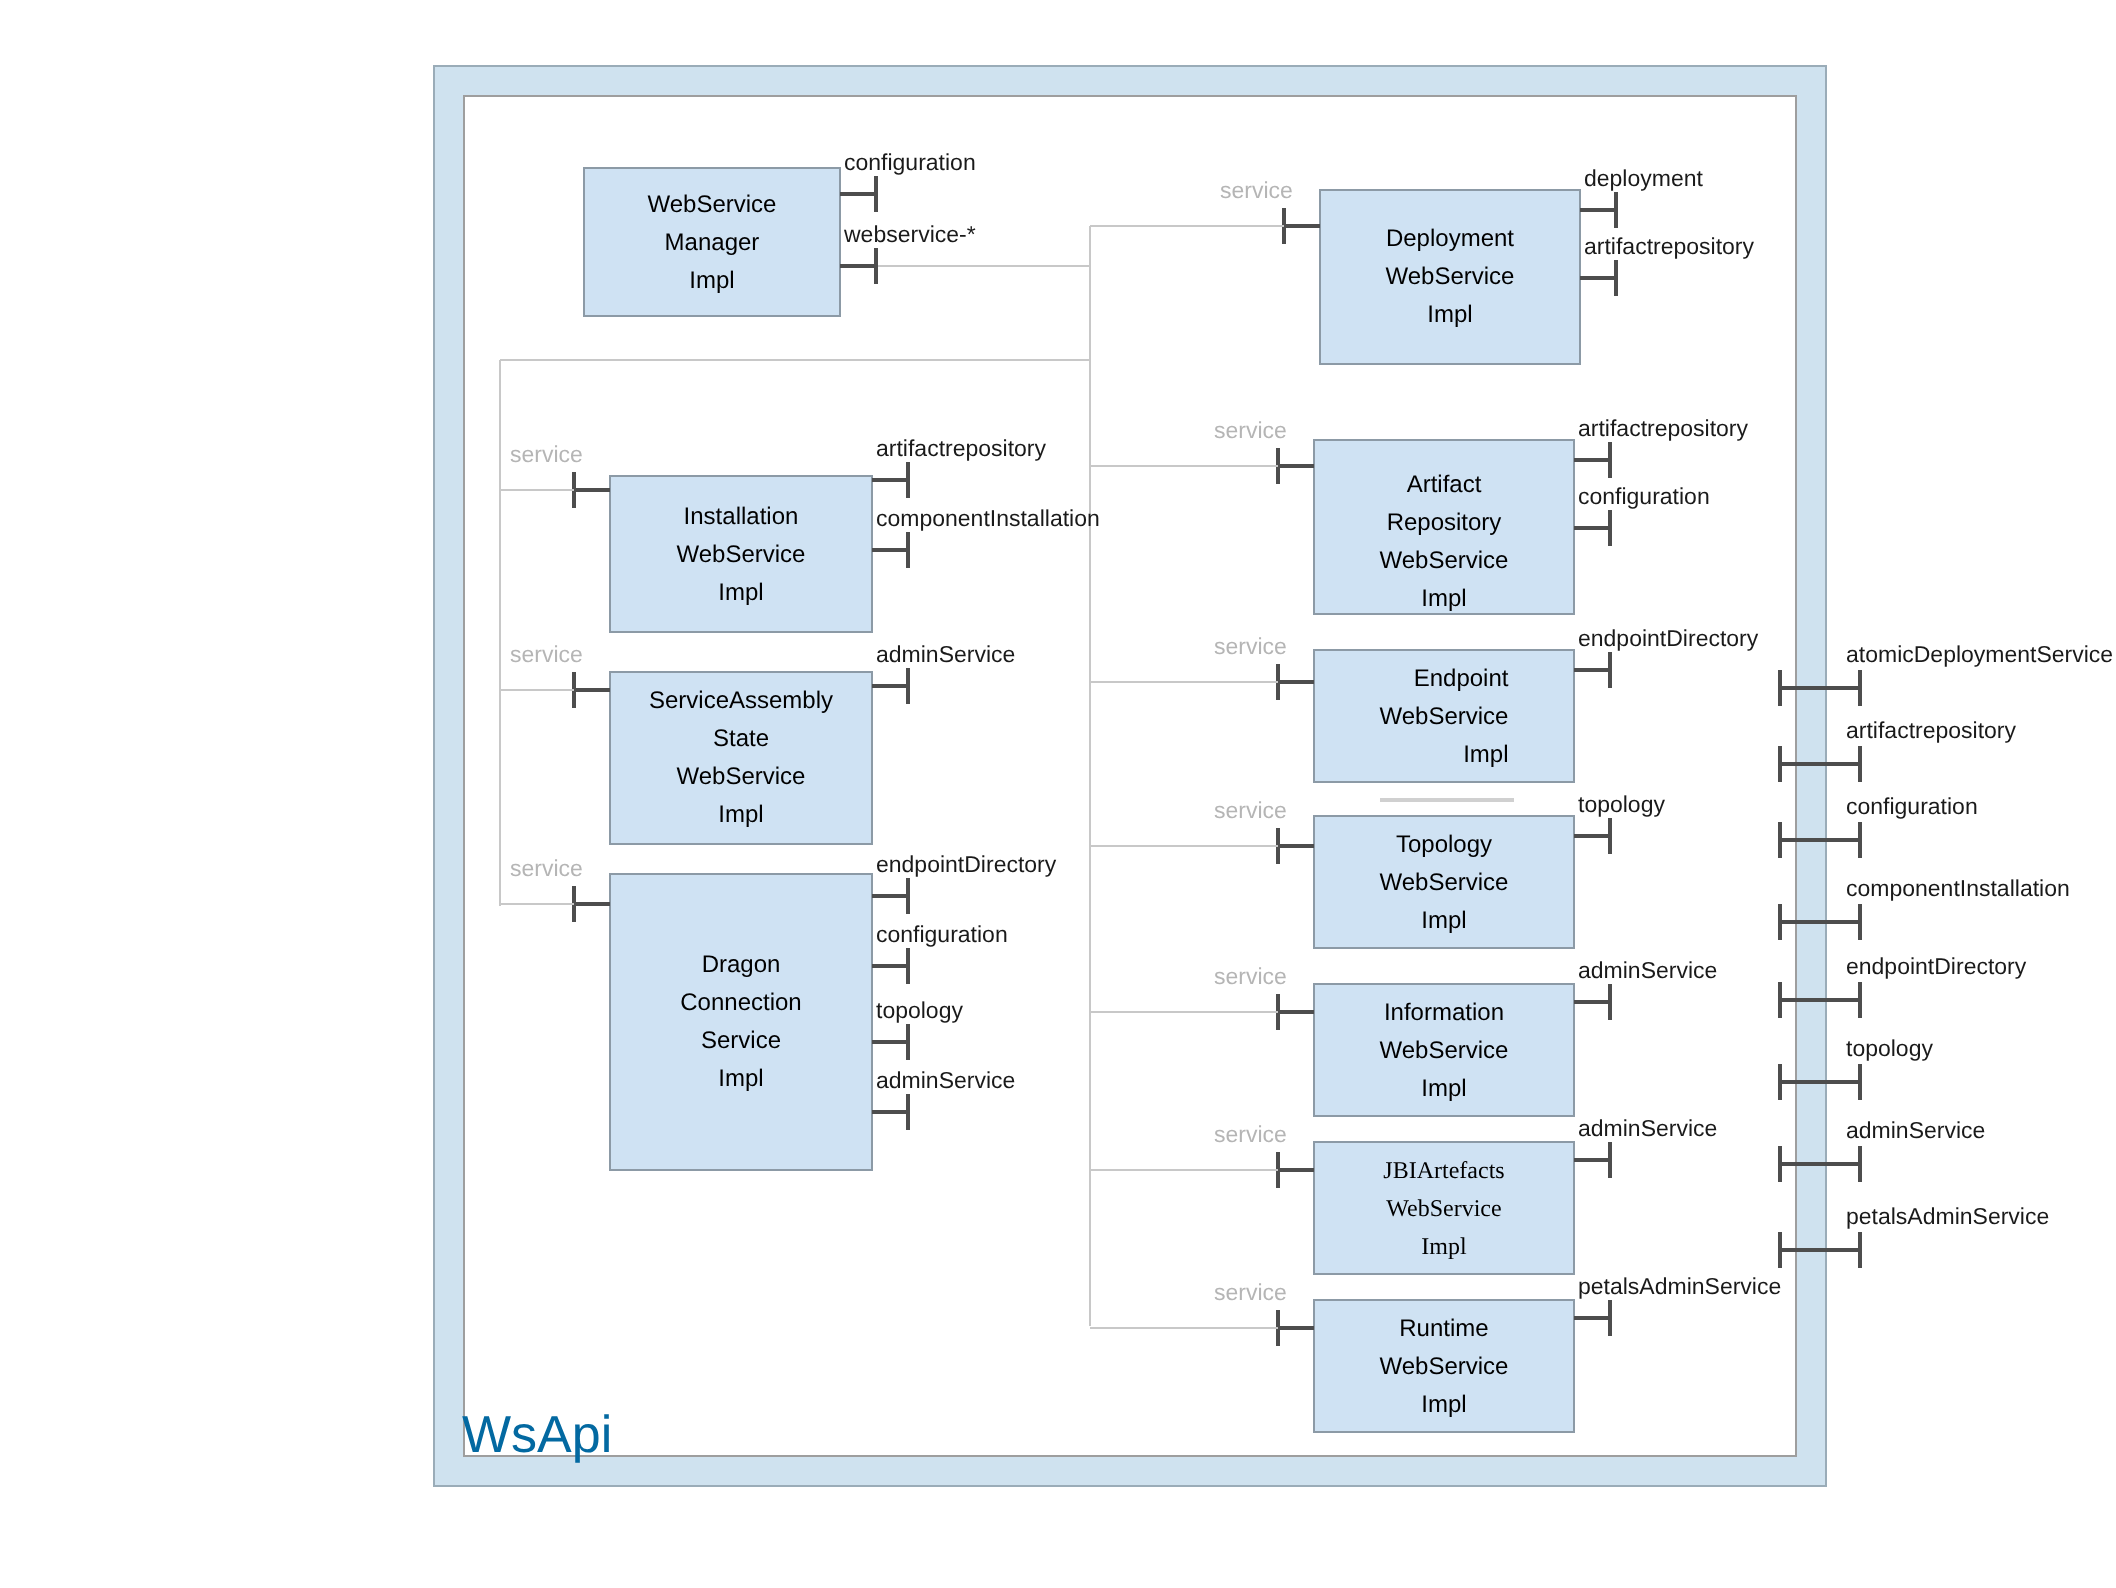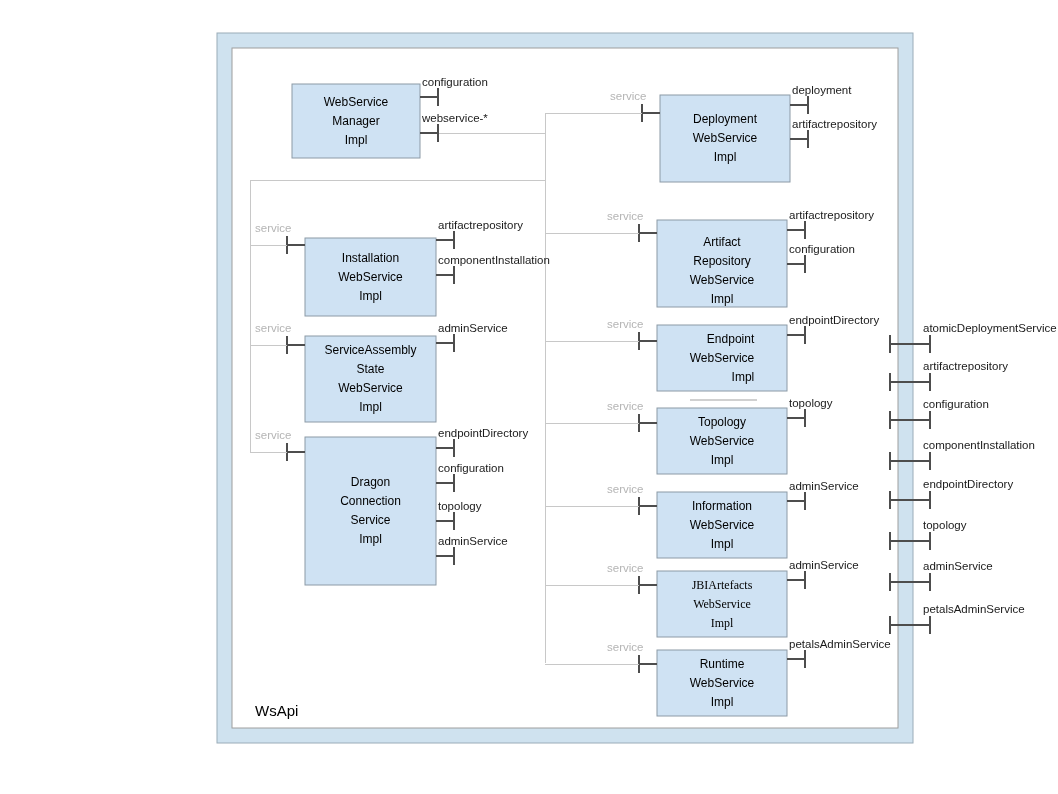--- a/index.html
+++ b/index.html
@@ -43,24 +43,23 @@
   }
   .svc-label {
     position: absolute;
     font-size: 11.5px;
     color: #b5b5b5;
     white-space: nowrap;
     line-height: 12px;
   }
   .frame-title {
     position: absolute;
-    font-size: 15px;
-    color: #000000;
+    font-size: 26px;
+    color: #0369a1;
     white-space: nowrap;
-    padding-left: 24px;
   }
 </style>
 </head>
 <body>
 
 <div id="stage">
 
   <svg id="gfx" width="1058" height="794">
       <rect x="217" y="33" width="696" height="710" fill="#cfe2ef" stroke="#9aacb8" stroke-width="1"></rect>
       <rect x="232" y="48" width="666" height="680" fill="#ffffff" stroke="#9e9e9e" stroke-width="1"></rect>

